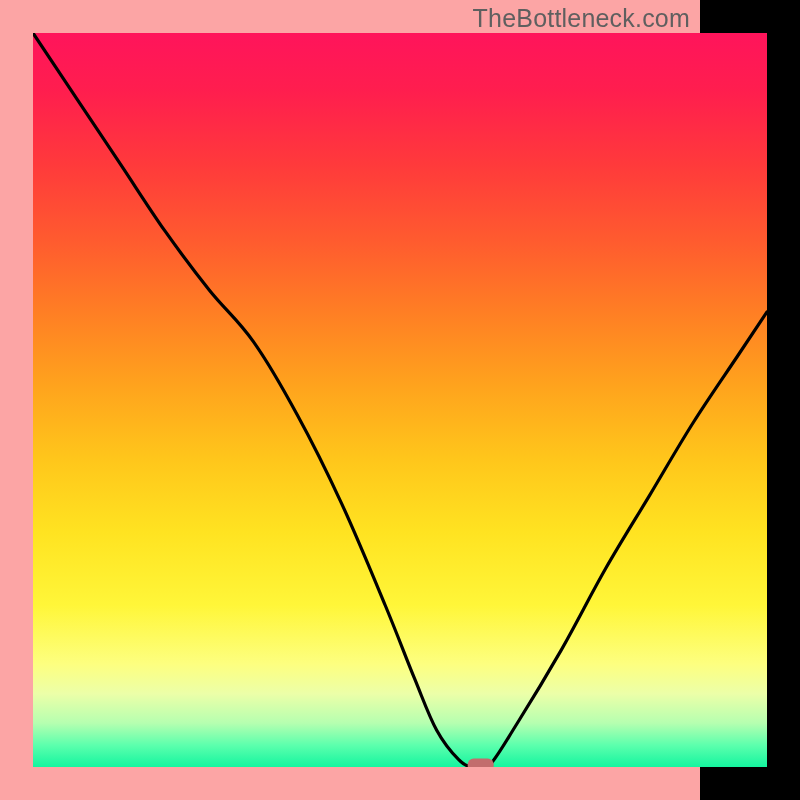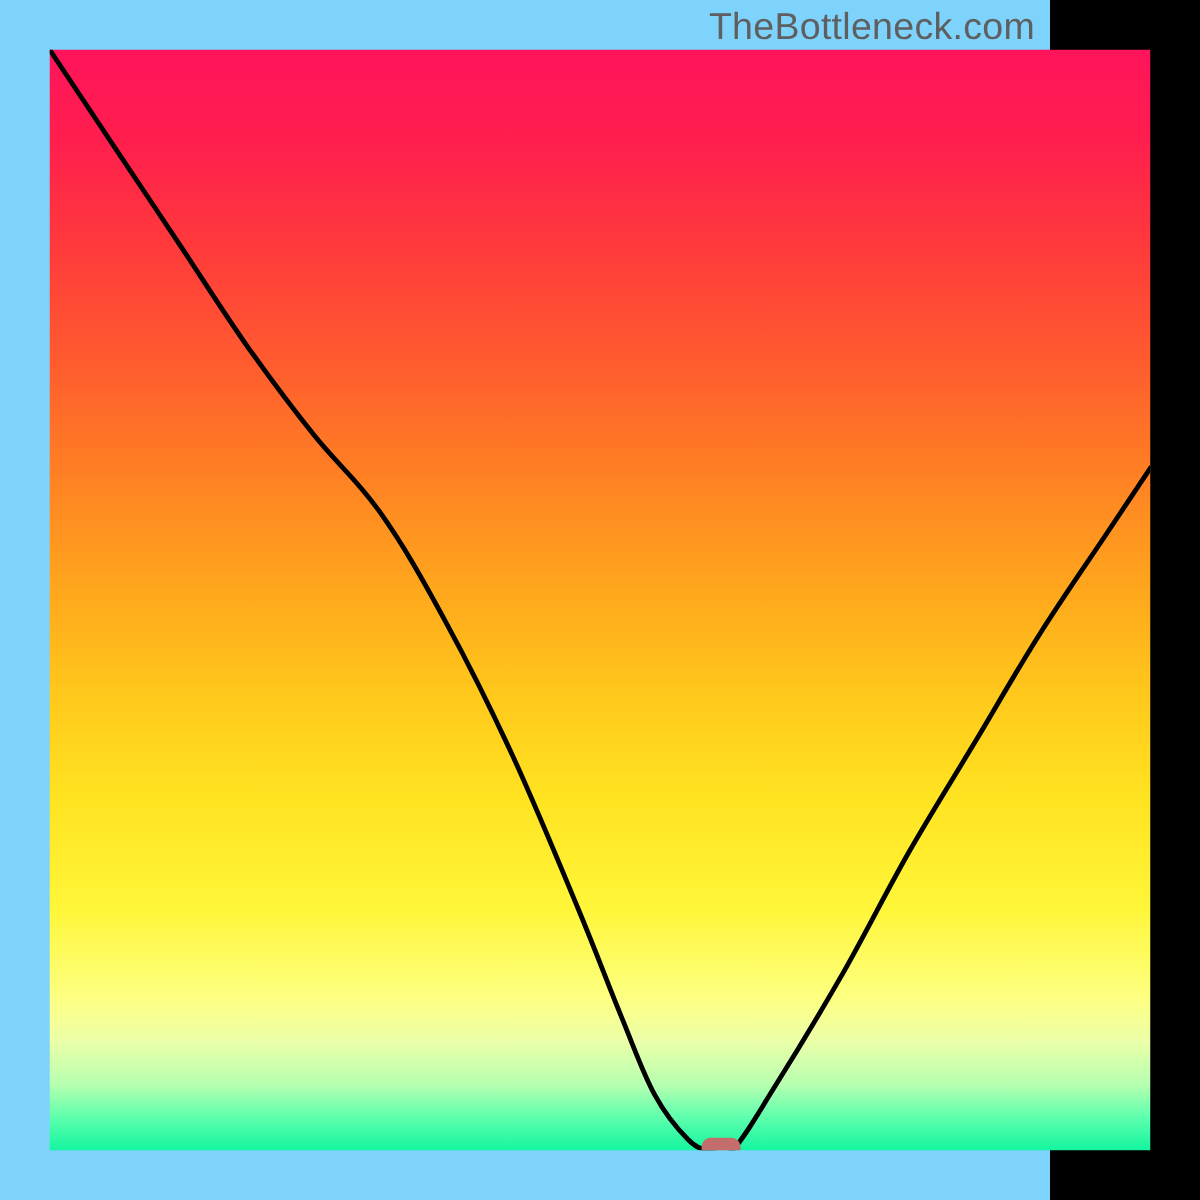--- a/index.html
+++ b/index.html
@@ -8,21 +8,21 @@
     width: 800px;
     height: 800px;
     background: #000;
     overflow: hidden;
     font-family: Arial, Helvetica, sans-serif;
   }
   .frame {
     position: relative;
     width: 700px;
     height: 800px;
-    background: #7dd3fc;
+    background: #fca5a5;
   }
   .watermark {
     position: absolute;
     top: 4px;
     right: 10px;
     color: #5f5f5f;
     font-size: 25px;
     font-weight: 500;
     letter-spacing: 0.2px;
     z-index: 10;

